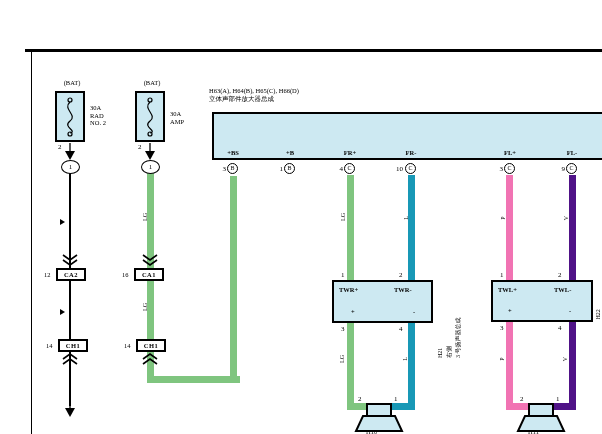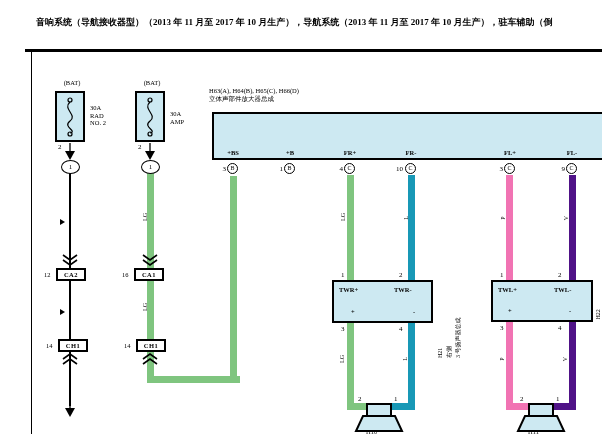--- a/index.html
+++ b/index.html
@@ -35,21 +35,20 @@
   .inlab{position:absolute;font-size:6.5px;font-weight:bold;}
   .vert3{position:absolute;transform:rotate(-90deg);transform-origin:center;font-size:6px;line-height:9px;white-space:nowrap;}
   svg{display:block;}
   .z3{z-index:3;}
 </style>
 </head>
 <body>
 
 <div id="page">
 
-  <div class="hdr1">音响系统（导航接收器型）（2013 年 11 月至 2017 年 10 月生产），导航系统（2013 年 11 月至 2017 年 10 月生产），驻车辅助（倒</div>
   <div class="rule"></div>
   <div class="pborder"></div>
 
   <div class="wire wv-blk" style="left:69px;top:172px;height:234px;"></div>
   <div class="wire w-grn thick" style="left:146.5px;top:172px;height:209px;"></div>
   <div class="wire w-grn hwire" style="left:146.5px;top:376px;width:93px;"></div>
   <div class="wire w-grn thick" style="left:229.5px;top:176px;height:207px;"></div>
   <div class="wire w-grn thick" style="left:346.5px;top:175px;height:106px;"></div>
   <div class="wire w-blu thick" style="left:407.5px;top:175px;height:106px;"></div>
   <div class="wire w-pnk thick" style="left:506px;top:175px;height:106px;"></div>

